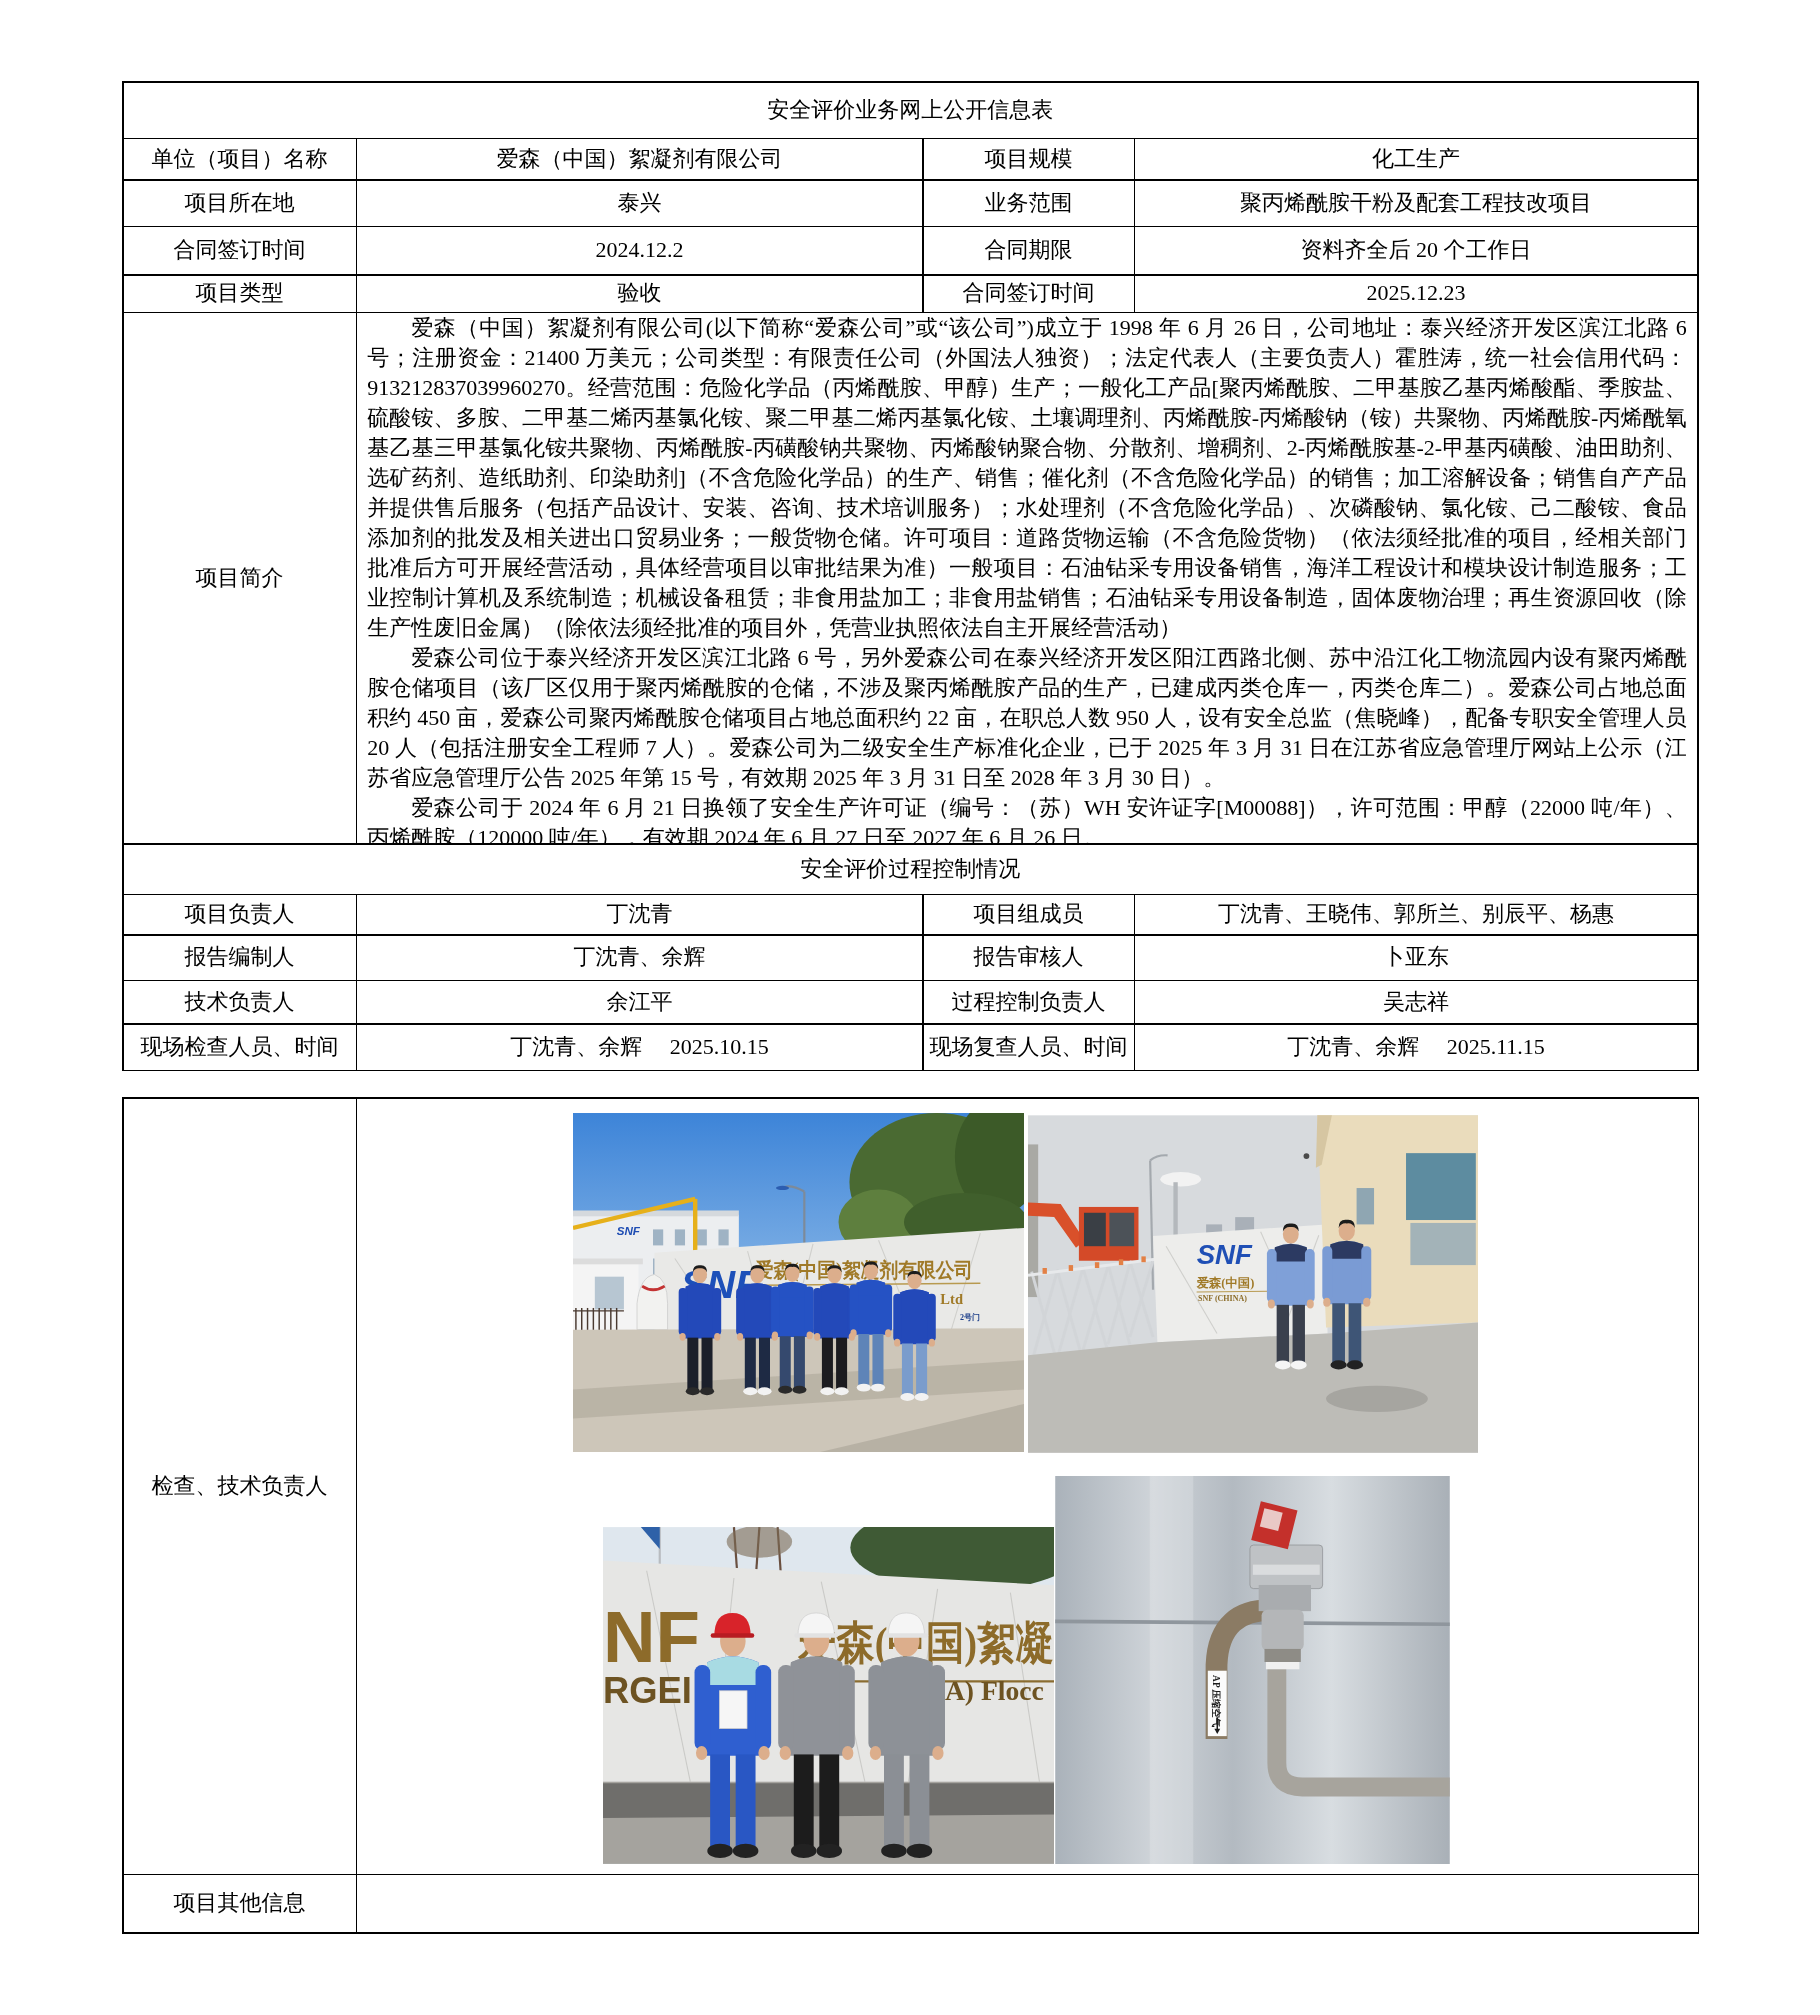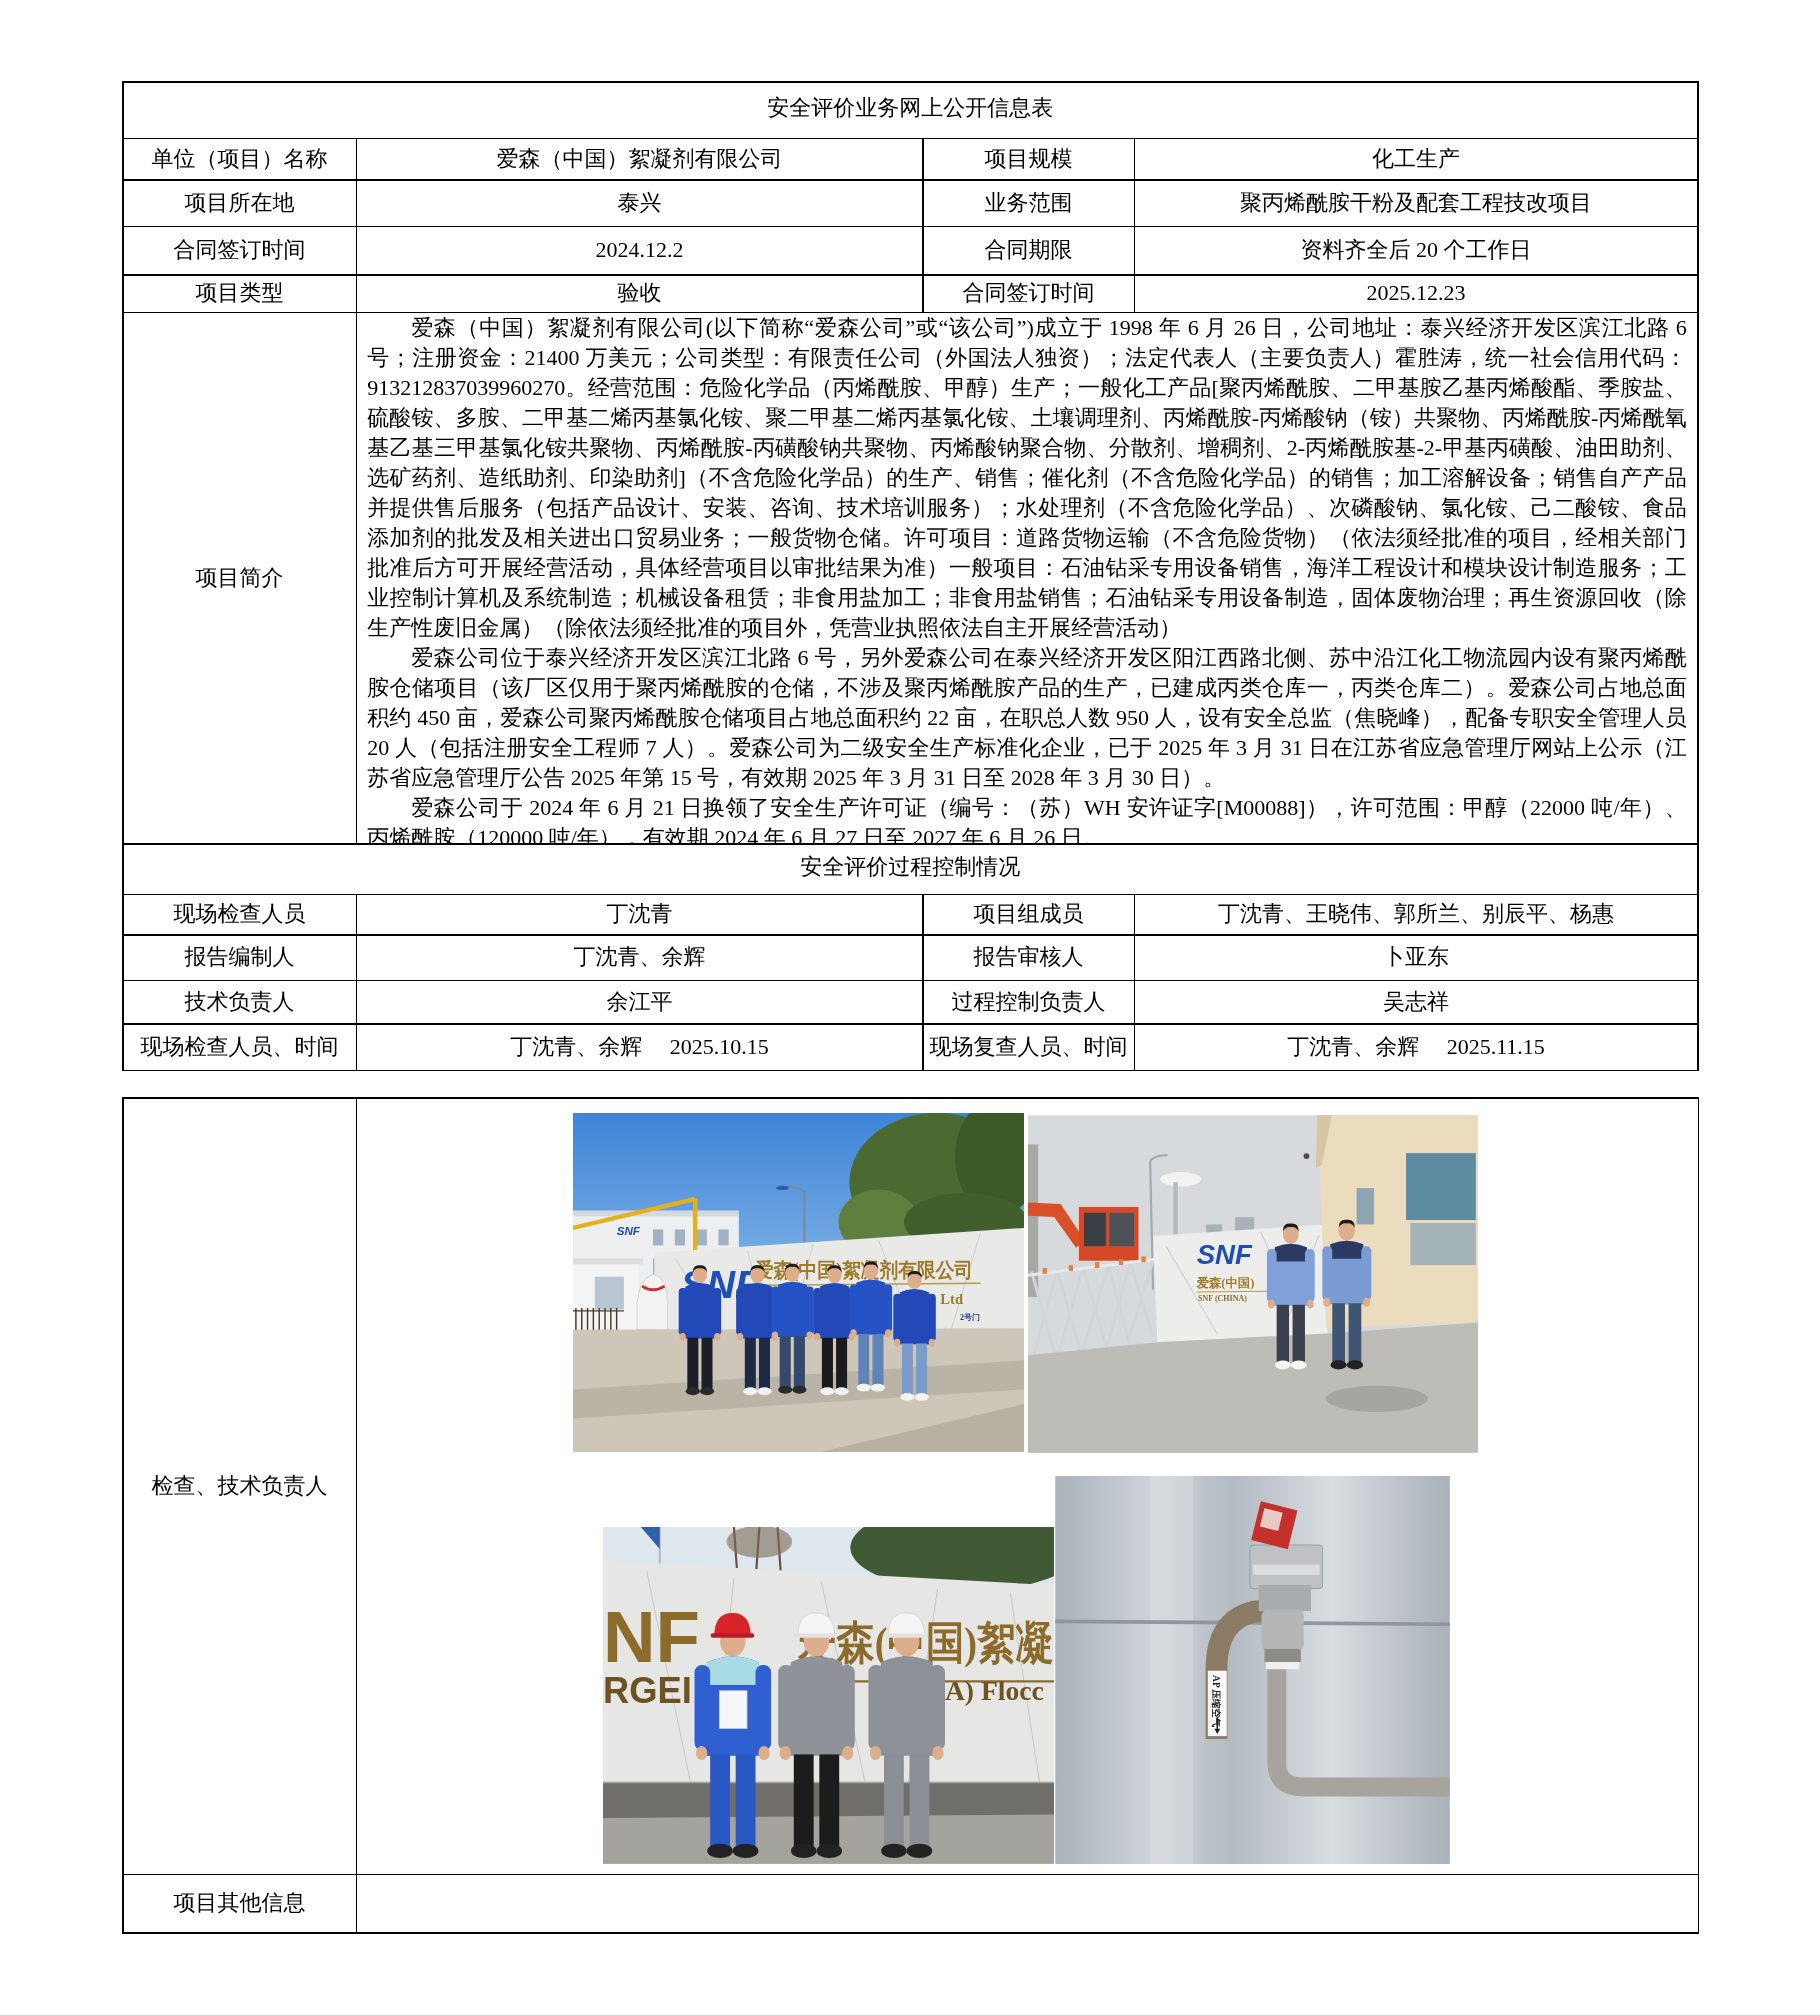--- a/index.html
+++ b/index.html
@@ -19,21 +19,21 @@
   #tbl2 {
     top: 1097px;
     grid-template-columns: 232px 1341px;
     grid-template-rows: 775px 57px;
   }
   .c {
     background: #ffffff; display: flex; align-items: center; justify-content: center;
     text-align: center; font-size: 22px; line-height: 1.2; white-space: pre;
     overflow: hidden;
   }
-  .span4 { grid-column: span 4; font-family: Liberation Mono, monospace; }
+  .span4 { grid-column: span 4; }
   .span3 { grid-column: span 3; }
   .intro {
     display: block; text-align: justify; white-space: normal;
     padding: 0 10.2px; font-size: 22px; line-height: 30px;
   }
   .intro p { margin: 0; text-indent: 2em; }
   .photo-cell { position: relative; display: block; }
   .photo { position: absolute; display: block; }
   #photo1 { left: 216px; top: 14.5px; }
   #photo2 { left: 671px; top: 16px; }
@@ -69,21 +69,21 @@
 
   <div class="c">项目简介</div>
   <div class="c intro span3">
     <p>爱森（中国）絮凝剂有限公司(以下简称“爱森公司”或“该公司”)成立于 1998 年 6 月 26 日，公司地址：泰兴经济开发区滨江北路 6 号；注册资金：21400 万美元；公司类型：有限责任公司（外国法人独资）；法定代表人（主要负责人）霍胜涛，统一社会信用代码：913212837039960270。经营范围：危险化学品（丙烯酰胺、甲醇）生产；一般化工产品[聚丙烯酰胺、二甲基胺乙基丙烯酸酯、季胺盐、硫酸铵、多胺、二甲基二烯丙基氯化铵、聚二甲基二烯丙基氯化铵、土壤调理剂、丙烯酰胺-丙烯酸钠（铵）共聚物、丙烯酰胺-丙烯酰氧基乙基三甲基氯化铵共聚物、丙烯酰胺-丙磺酸钠共聚物、丙烯酸钠聚合物、分散剂、增稠剂、2-丙烯酰胺基-2-甲基丙磺酸、油田助剂、选矿药剂、造纸助剂、印染助剂]（不含危险化学品）的生产、销售；催化剂（不含危险化学品）的销售；加工溶解设备；销售自产产品并提供售后服务（包括产品设计、安装、咨询、技术培训服务）；水处理剂（不含危险化学品）、次磷酸钠、氯化铵、己二酸铵、食品添加剂的批发及相关进出口贸易业务；一般货物仓储。许可项目：道路货物运输（不含危险货物）（依法须经批准的项目，经相关部门批准后方可开展经营活动，具体经营项目以审批结果为准）一般项目：石油钻采专用设备销售，海洋工程设计和模块设计制造服务；工业控制计算机及系统制造；机械设备租赁；非食用盐加工；非食用盐销售；石油钻采专用设备制造，固体废物治理；再生资源回收（除生产性废旧金属）（除依法须经批准的项目外，凭营业执照依法自主开展经营活动）</p>
     <p>爱森公司位于泰兴经济开发区滨江北路 6 号，另外爱森公司在泰兴经济开发区阳江西路北侧、苏中沿江化工物流园内设有聚丙烯酰胺仓储项目（该厂区仅用于聚丙烯酰胺的仓储，不涉及聚丙烯酰胺产品的生产，已建成丙类仓库一，丙类仓库二）。爱森公司占地总面积约 450 亩，爱森公司聚丙烯酰胺仓储项目占地总面积约 22 亩，在职总人数 950 人，设有安全总监（焦晓峰），配备专职安全管理人员 20 人（包括注册安全工程师 7 人）。爱森公司为二级安全生产标准化企业，已于 2025 年 3 月 31 日在江苏省应急管理厅网站上公示（江苏省应急管理厅公告 2025 年第 15 号，有效期 2025 年 3 月 31 日至 2028 年 3 月 30 日）。</p>
     <p>爱森公司于 2024 年 6 月 21 日换领了安全生产许可证（编号：（苏）WH 安许证字[M00088]），许可范围：甲醇（22000 吨/年）、丙烯酰胺（120000 吨/年），有效期 2024 年 6 月 27 日至 2027 年 6 月 26 日。</p>
   </div>
 
   <div class="c span4">安全评价过程控制情况</div>
 
-  <div class="c">现场检查人员</div>
+  <div class="c">项目负责人</div>
   <div class="c">丁沈青</div>
   <div class="c">项目组成员</div>
   <div class="c">丁沈青、王晓伟、郭所兰、别辰平、杨惠</div>
 
   <div class="c">报告编制人</div>
   <div class="c">丁沈青、余辉</div>
   <div class="c">报告审核人</div>
   <div class="c">卜亚东</div>
 
   <div class="c">技术负责人</div>

